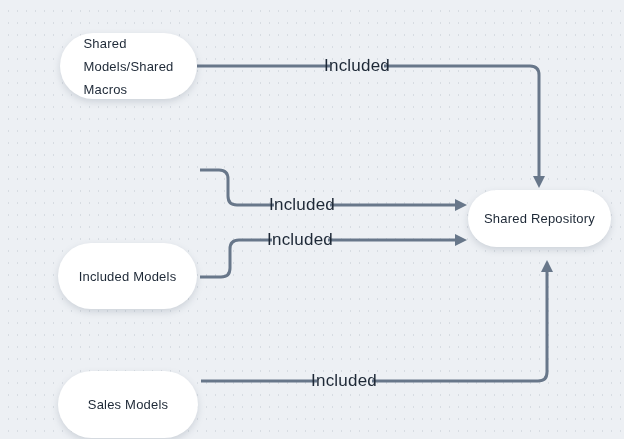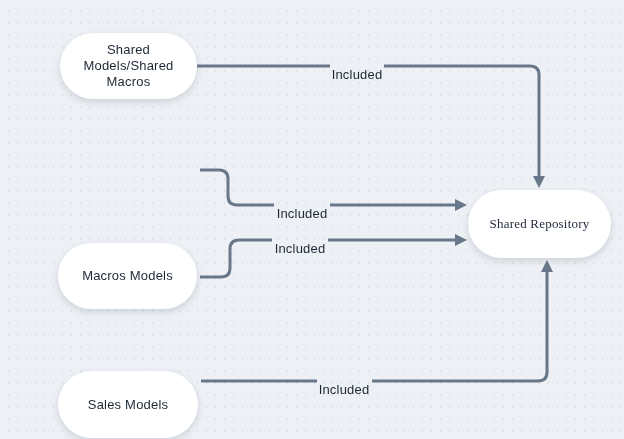--- a/index.html
+++ b/index.html
@@ -40,48 +40,47 @@
     stroke: none;
   }
   .node {
     position: absolute;
     background: #ffffff;
     border-radius: 34px;
     box-shadow: 0 3px 7px rgba(96,110,128,0.22);
     display: flex;
     align-items: center;
     justify-content: center;
-    text-align: center;
+    text-align: left;
     color: #1d2836;
     font-size: 13px;
     font-weight: 500;
     letter-spacing: 0.2px;
-    line-height: 16px;
+    line-height: 23px;
     box-sizing: border-box;
   }
   .node-label {
     display: block;
   }
   .node-label.multiline {
     white-space: pre-line;
   }
   .node-shared-models    { left: 60px;  top: 33px;  width: 137px; height: 66px; }
   .node-marketing-models { left: 58px;  top: 137px; width: 139px; height: 66px; }
   .node-finance-models   { left: 58px;  top: 243px; width: 139px; height: 66px; }
   .node-sales-models     { left: 58px;  top: 348px; width: 140px; height: 67px; margin-top: 23px; }
-  .node-shared-repository{ left: 468px; top: 190px; width: 143px; height: 68px; font-family: Liberation Serif, serif; }
+  .node-shared-repository{ left: 468px; top: 190px; width: 143px; height: 57px; }
   .edge-label {
     position: absolute;
     transform: translate(-50%, -50%);
     color: #1d2836;
-    font-size: 13px;
+    font-size: 17px;
     font-weight: 500;
     letter-spacing: 0.2px;
     white-space: nowrap;
-    margin-top: 8px;
   }
   .edge-label-1 { left: 357px; top: 66px;  }
   .edge-label-2 { left: 302px; top: 205px; }
   .edge-label-3 { left: 300px; top: 240px; }
   .edge-label-4 { left: 344px; top: 381px; }
 </style>
 </head>
 <body>
 
 <div class="canvas">
@@ -114,21 +113,21 @@
   </svg>
 
   <div class="node node-shared-models">
     <span class="node-label multiline">Shared
 Models/Shared
 Macros</span>
   </div>
 
 
   <div class="node node-finance-models">
-    <span class="node-label">Macros Models</span>
+    <span class="node-label">Included Models</span>
   </div>
 
   <div class="node node-sales-models">
     <span class="node-label">Sales Models</span>
   </div>
 
   <div class="node node-shared-repository">
     <span class="node-label">Shared Repository</span>
   </div>
 

